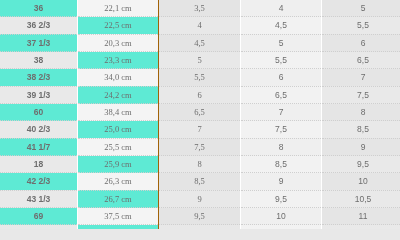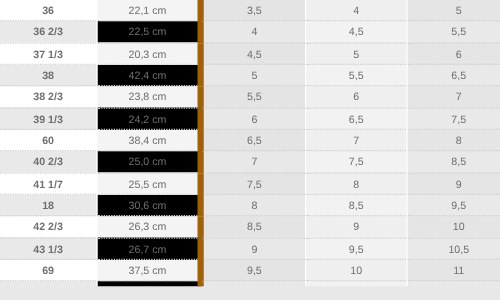--- a/index.html
+++ b/index.html
@@ -31,41 +31,41 @@
     color: #6e6e6e;
     padding: 0;
     border-bottom: 1px dotted #cfcfcf;
     line-height: 16.35px;
     white-space: nowrap;
   }
 
   
   .c0 { width: 77px; }
   .c1 { width: 80px; }
-  .c2 { width: 81px; }
+  .c2 { width: 81px; font-family: Liberation Serif, serif; }
   .c3 { width: 80px; }
   .c4 { width: 82px; }
 
   
-  .c0 { background: #ffffff; color: #5c5c5c; font-weight: bold; }
+  .c0 { background: #5eead4; color: #5c5c5c; font-weight: bold; }
   .c1 { background: #f4f4f4; }
   .c2 { background: #e4e4e4; }
   .c3 { background: #efefef; }
   .c4 { background: #e5e5e5; }
 
   
   tr.row-alt .c0 { background: #e9e9e9; }
-  tr.row-alt .c1 { background: #000000; }
+  tr.row-alt .c1 { background: #5eead4; }
   tr.row-alt .c2 { background: #e8e8e8; }
   tr.row-alt .c3 { background: #f2f2f2; }
   tr.row-alt .c4 { background: #e9e9e9; }
 
   
   .c0 { border-right: 1px solid #ffffff; }
-  .c1 { border-right: 5px solid #a16207; }
+  .c1 { border-right: 1px solid #a16207; font-family: Liberation Serif, serif; }
   .c2 { border-right: 1px solid #ffffff; }
   .c3 { border-right: 1px solid #ffffff; }
 </style>
 </head>
 <body>
 
 <table id="size-table">
   <tbody>
       <tr>
         <td class="c0">36</td>
@@ -83,28 +83,28 @@
       </tr>
       <tr>
         <td class="c0">37 1/3</td>
         <td class="c1">20,3 cm</td>
         <td class="c2">4,5</td>
         <td class="c3">5</td>
         <td class="c4">6</td>
       </tr>
       <tr class="row-alt">
         <td class="c0">38</td>
-        <td class="c1">42,4 cm</td>
+        <td class="c1">23,3 cm</td>
         <td class="c2">5</td>
         <td class="c3">5,5</td>
         <td class="c4">6,5</td>
       </tr>
       <tr>
         <td class="c0">38 2/3</td>
-        <td class="c1">23,8 cm</td>
+        <td class="c1">34,0 cm</td>
         <td class="c2">5,5</td>
         <td class="c3">6</td>
         <td class="c4">7</td>
       </tr>
       <tr class="row-alt">
         <td class="c0">39 1/3</td>
         <td class="c1">24,2 cm</td>
         <td class="c2">6</td>
         <td class="c3">6,5</td>
         <td class="c4">7,5</td>
@@ -125,21 +125,21 @@
       </tr>
       <tr>
         <td class="c0">41 1/7</td>
         <td class="c1">25,5 cm</td>
         <td class="c2">7,5</td>
         <td class="c3">8</td>
         <td class="c4">9</td>
       </tr>
       <tr class="row-alt">
         <td class="c0">18</td>
-        <td class="c1">30,6 cm</td>
+        <td class="c1">25,9 cm</td>
         <td class="c2">8</td>
         <td class="c3">8,5</td>
         <td class="c4">9,5</td>
       </tr>
       <tr>
         <td class="c0">42 2/3</td>
         <td class="c1">26,3 cm</td>
         <td class="c2">8,5</td>
         <td class="c3">9</td>
         <td class="c4">10</td>

